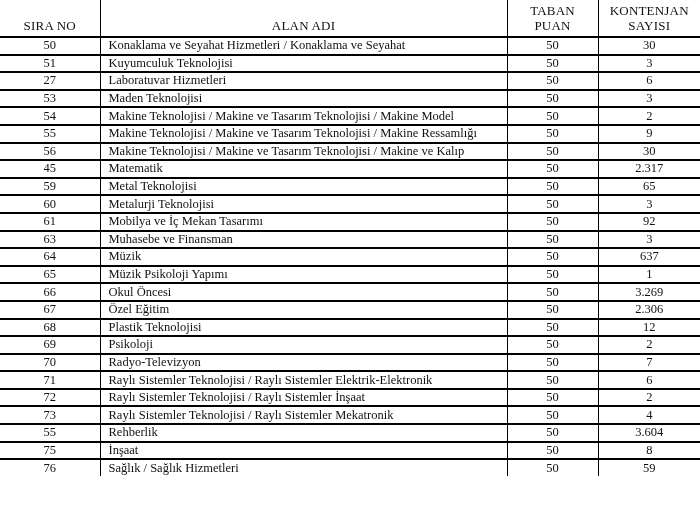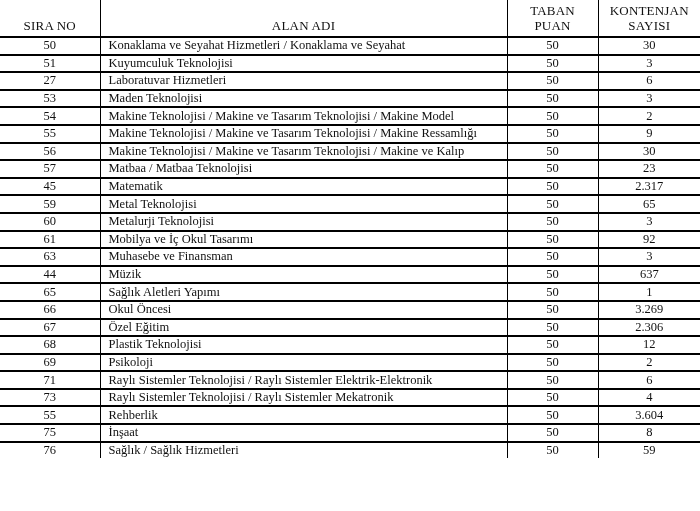--- a/index.html
+++ b/index.html
@@ -122,64 +122,58 @@
         <td>50</td>
         <td>9</td>
       </tr>
       <tr>
         <td>56</td>
         <td class="alan">Makine Teknolojisi / Makine ve Tasarım Teknolojisi / Makine ve Kalıp</td>
         <td>50</td>
         <td>30</td>
       </tr>
       <tr>
-        <td>57</td>
-        <td class="alan">Matbaa / Matbaa Teknolojisi</td>
-        <td>50</td>
-        <td>23</td>
-      </tr>
-      <tr>
         <td>45</td>
         <td class="alan">Matematik</td>
         <td>50</td>
         <td>2.317</td>
       </tr>
       <tr>
         <td>59</td>
         <td class="alan">Metal Teknolojisi</td>
         <td>50</td>
         <td>65</td>
       </tr>
       <tr>
         <td>60</td>
         <td class="alan">Metalurji Teknolojisi</td>
         <td>50</td>
         <td>3</td>
       </tr>
       <tr>
         <td>61</td>
-        <td class="alan">Mobilya ve İç Okul Tasarımı</td>
+        <td class="alan">Mobilya ve İç Mekan Tasarımı</td>
         <td>50</td>
         <td>92</td>
       </tr>
       <tr>
         <td>63</td>
         <td class="alan">Muhasebe ve Finansman</td>
         <td>50</td>
         <td>3</td>
       </tr>
       <tr>
-        <td>44</td>
+        <td>64</td>
         <td class="alan">Müzik</td>
         <td>50</td>
         <td>637</td>
       </tr>
       <tr>
         <td>65</td>
-        <td class="alan">Sağlık Aletleri Yapımı</td>
+        <td class="alan">Müzik Psikoloji Yapımı</td>
         <td>50</td>
         <td>1</td>
       </tr>
       <tr>
         <td>66</td>
         <td class="alan">Okul Öncesi</td>
         <td>50</td>
         <td>3.269</td>
       </tr>
       <tr>
@@ -194,24 +188,36 @@
         <td>50</td>
         <td>12</td>
       </tr>
       <tr>
         <td>69</td>
         <td class="alan">Psikoloji</td>
         <td>50</td>
         <td>2</td>
       </tr>
       <tr>
+        <td>70</td>
+        <td class="alan">Radyo-Televizyon</td>
+        <td>50</td>
+        <td>7</td>
+      </tr>
+      <tr>
         <td>71</td>
         <td class="alan">Raylı Sistemler Teknolojisi / Raylı Sistemler Elektrik-Elektronik</td>
         <td>50</td>
         <td>6</td>
+      </tr>
+      <tr>
+        <td>72</td>
+        <td class="alan">Raylı Sistemler Teknolojisi / Raylı Sistemler İnşaat</td>
+        <td>50</td>
+        <td>2</td>
       </tr>
       <tr>
         <td>73</td>
         <td class="alan">Raylı Sistemler Teknolojisi / Raylı Sistemler Mekatronik</td>
         <td>50</td>
         <td>4</td>
       </tr>
       <tr>
         <td>55</td>
         <td class="alan">Rehberlik</td>

